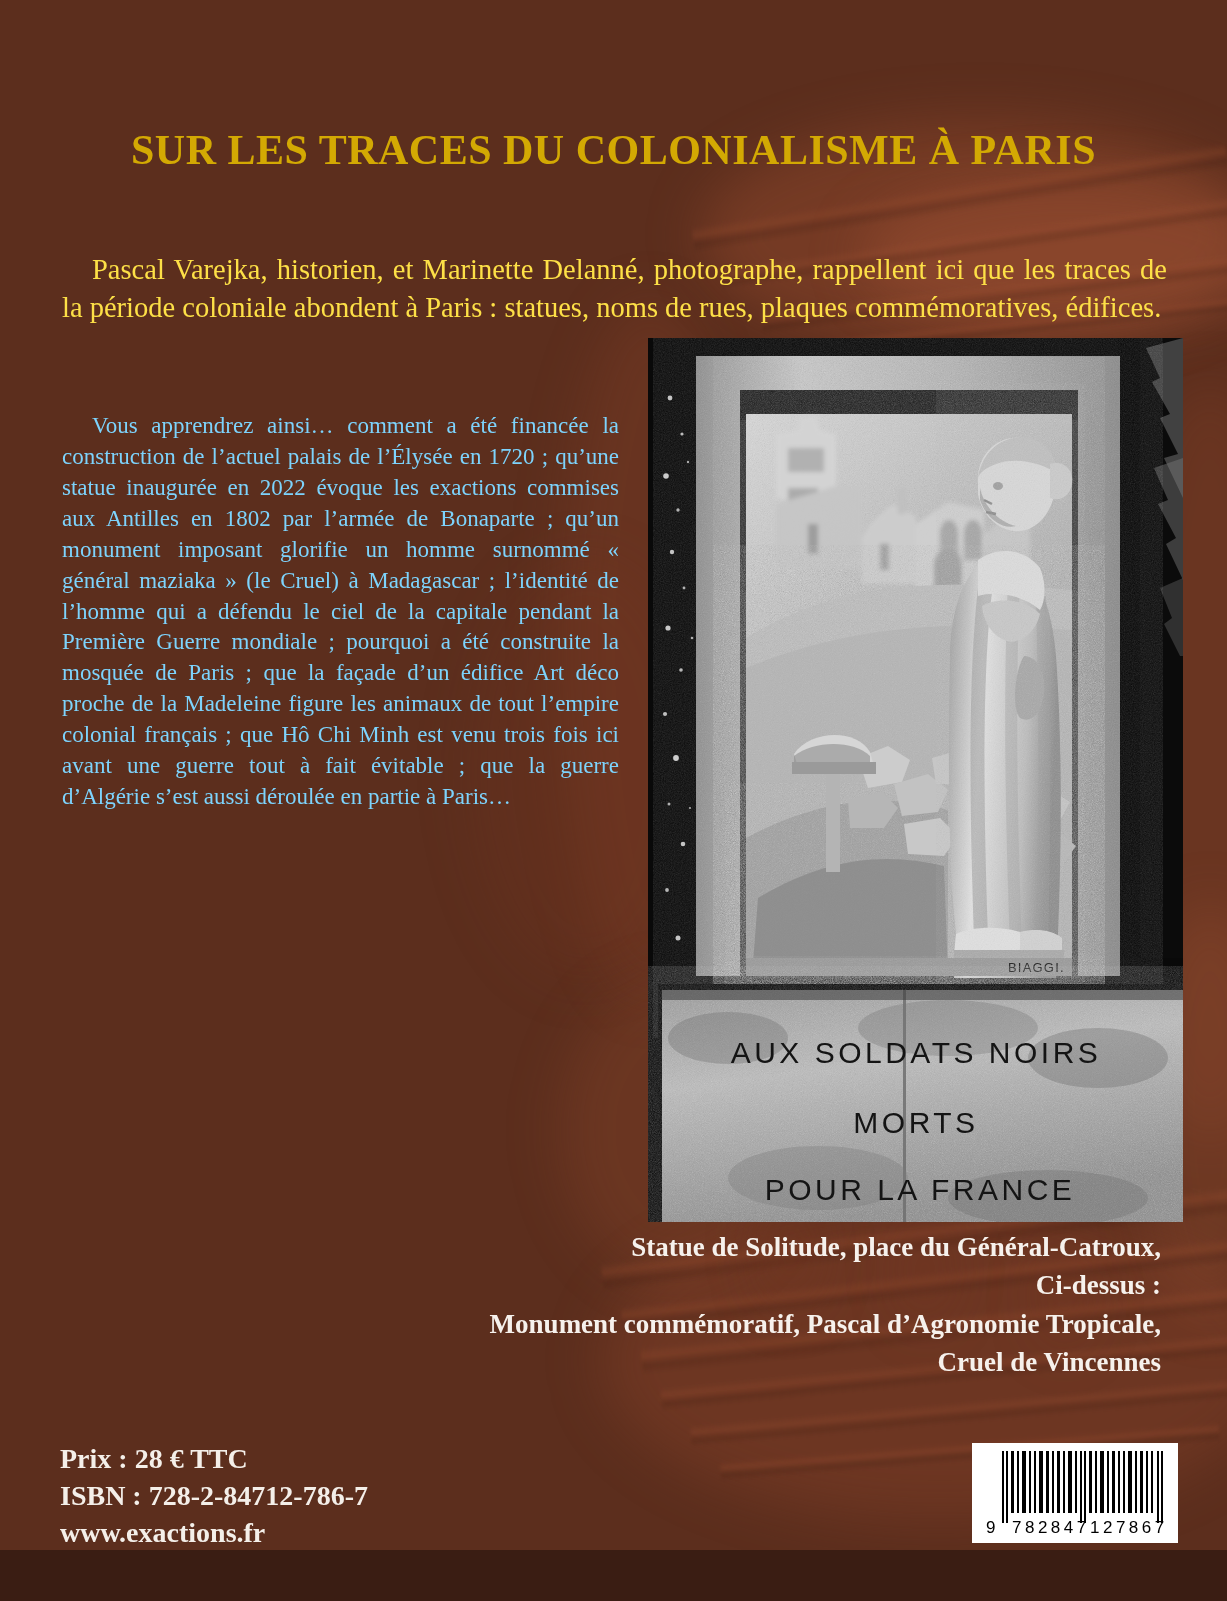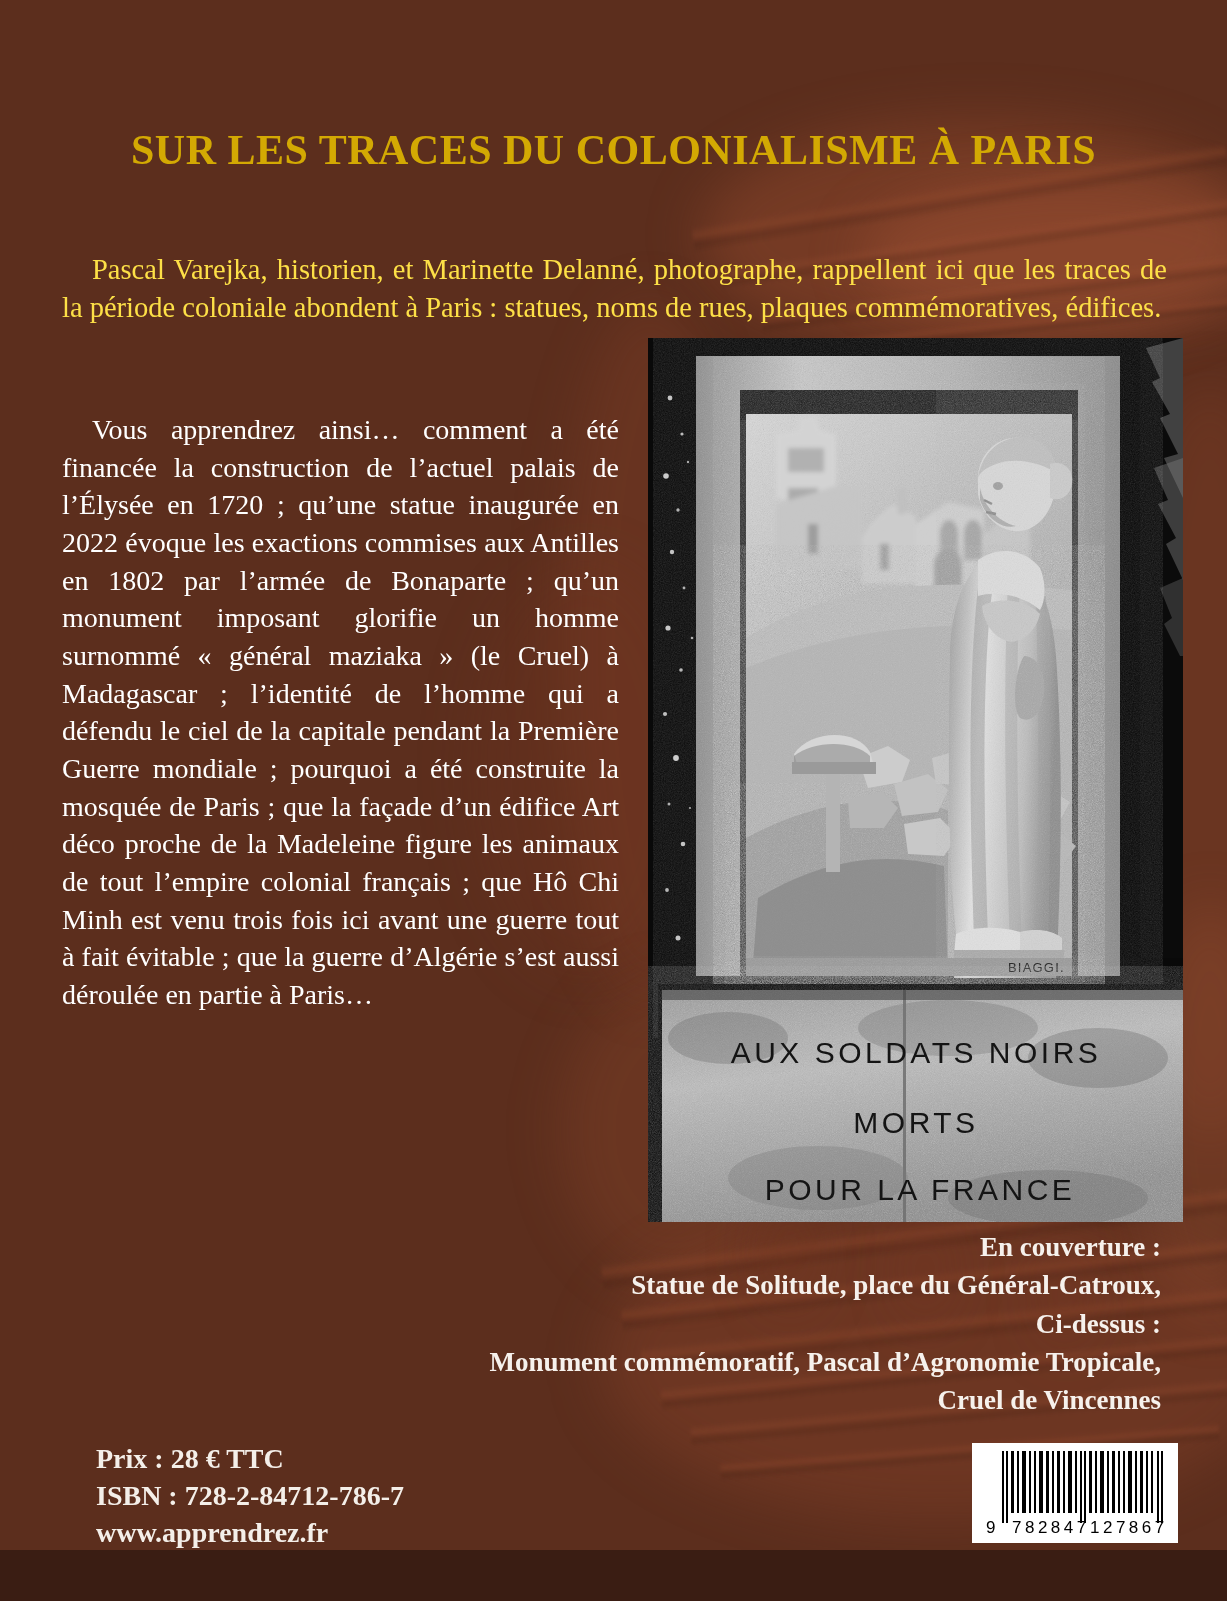--- a/index.html
+++ b/index.html
@@ -60,22 +60,22 @@
     line-height: 1.34;
     text-align: justify;
     text-indent: 30px;
     text-align-last: left;
   }
   #blurb-2 {
     position: absolute;
     left: 62px;
     top: 363px;
     width: 557px;
-    color: #ffffff;
-    font-size: 28px;
+    color: #7dd3fc;
+    font-size: 23px;
     line-height: 1.345;
     text-align: justify;
     text-indent: 30px;
     text-align-last: left;
     margin-top: 48px;
   }
 
   
   #photo {
     position: absolute;
@@ -105,21 +105,20 @@
   
   #colophon {
     position: absolute;
     left: 60px;
     top: 1440px;
     color: #f4efe9;
     font-weight: bold;
     font-size: 28px;
     line-height: 1.33;
     white-space: nowrap;
-    margin-left: 36px;
   }
 
   
   #barcode {
     position: absolute;
     left: 972px;
     top: 1443px;
     width: 206px;
     height: 100px;
     background: #ffffff;
@@ -355,31 +354,30 @@
         <g font-family="'Liberation Sans', sans-serif" fill="#141414" letter-spacing="3.5">
           <text x="268" y="725" text-anchor="middle" font-size="30">AUX SOLDATS NOIRS</text>
           <text x="268" y="795" text-anchor="middle" font-size="30">MORTS</text>
           <text x="272" y="862" text-anchor="middle" font-size="30">POUR LA FRANCE</text>
         </g>
       </g>
     </svg>
   </div>
 
   <div id="caption">
-    <div>En couverture :</div>
     <div>Statue de Solitude, place du Général-Catroux,</div>
     <div>Ci-dessus :</div>
     <div>Monument commémoratif, Pascal d’Agronomie Tropicale,</div>
     <div>Cruel de Vincennes</div>
   </div>
 
   <div id="colophon">
     <div>Prix : 28 € TTC</div>
     <div>ISBN : 728-2-84712-786-7</div>
-    <div>www.apprendrez.fr</div>
+    <div>www.exactions.fr</div>
   </div>
 
   <div id="barcode">
     <svg width="206" height="100" viewBox="0 0 206 100">
       <rect x="0" y="0" width="206" height="100" fill="#ffffff"></rect>
       <g fill="#000000">
 
         <rect x="30" y="8" width="2" height="72"></rect>
         <rect x="34" y="8" width="2" height="72"></rect>
 

